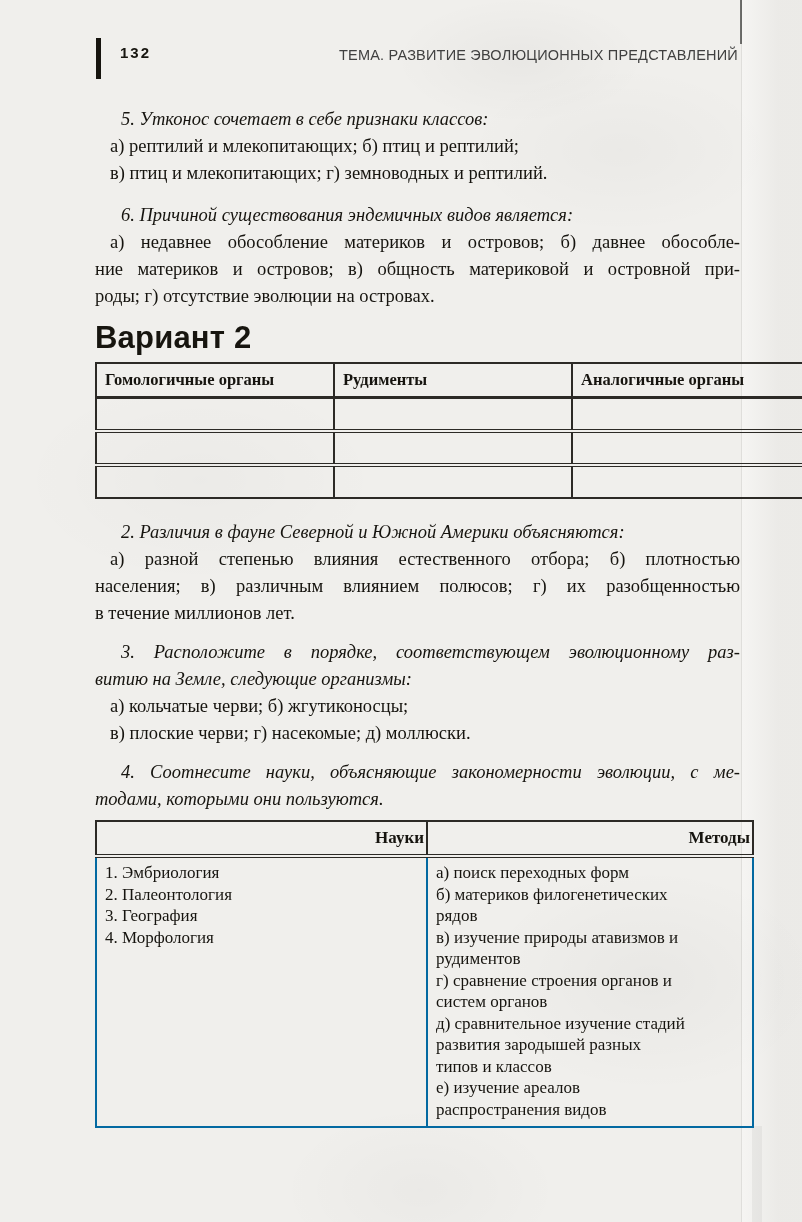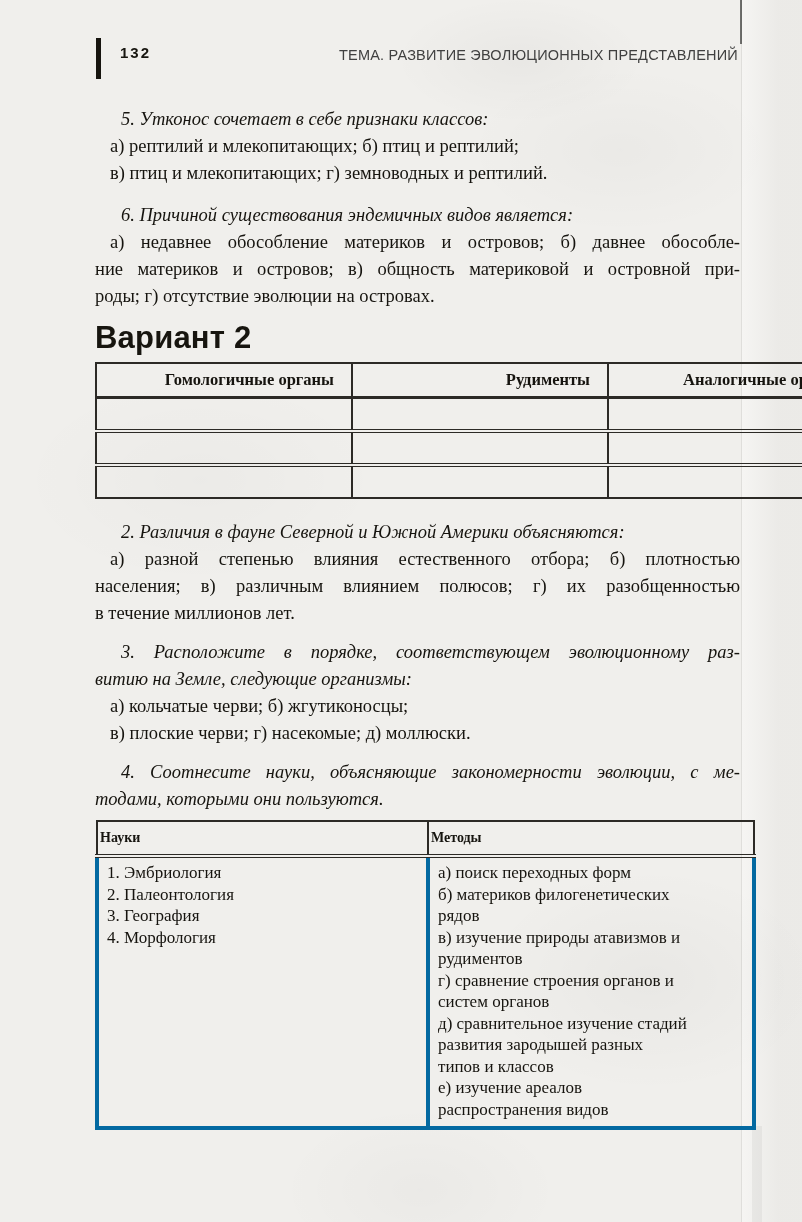--- a/index.html
+++ b/index.html
@@ -55,37 +55,37 @@
 
   h2.variant{
     font-family:"Liberation Sans","DejaVu Sans",sans-serif;
     font-weight:bold;font-size:31px;line-height:30px;
     margin:0 0 9px 0;color:#17150f;letter-spacing:0.2px;
   }
 
   table{border-collapse:collapse;table-layout:fixed;width:645px;color:#16140f;}
   .t1{margin:0 0 20px 0;}
   .t1 th{
-    width:220px;height:30px;font-size:16.5px;font-weight:bold;text-align:right;
-    border:2px solid #2c2a26;border-bottom:3px solid #2c2a26;padding:1px 17px;
+    width:220px;height:30px;font-size:16.5px;font-weight:bold;text-align:left;
+    border:2px solid #2c2a26;border-bottom:3px solid #2c2a26;padding:1px 8px;
   }
   .t1 td{height:28px;border-left:2px solid #2c2a26;border-right:2px solid #2c2a26;}
   .t1 tbody tr + tr td{border-top:4px double #2c2a26;}
   .t1 tbody tr:last-child td{border-bottom:2.5px solid #2c2a26;}
   .t1, .t1 tr:first-child th{border-top:2.5px solid #2c2a26;}
 
   .t2{margin:0;}
   .t2 th{
-    height:30px;font-size:14px;font-weight:bold;text-align:left;
+    height:30px;font-size:17px;font-weight:bold;text-align:right;
     border:2px solid #2c2a26;border-bottom:4px double #2c2a26;padding:1px 2px;
   }
   .t2 .c-sciences{width:325px;}
   .t2 .c-methods{width:320px;}
   .t2 td{
-    vertical-align:top;border:4px solid #0369a1;padding:4px 8px 6px 8px;
+    vertical-align:top;border:2px solid #0369a1;padding:4px 8px 6px 8px;
   }
   .t2 .cell-ln{font-size:17px;line-height:21.5px;}
 </style>
 </head>
 <body>
 
 <div class="mottle"></div>
 <div class="seam"></div>
 <div class="seam-dark"></div>
 <div class="right-strip"></div>

